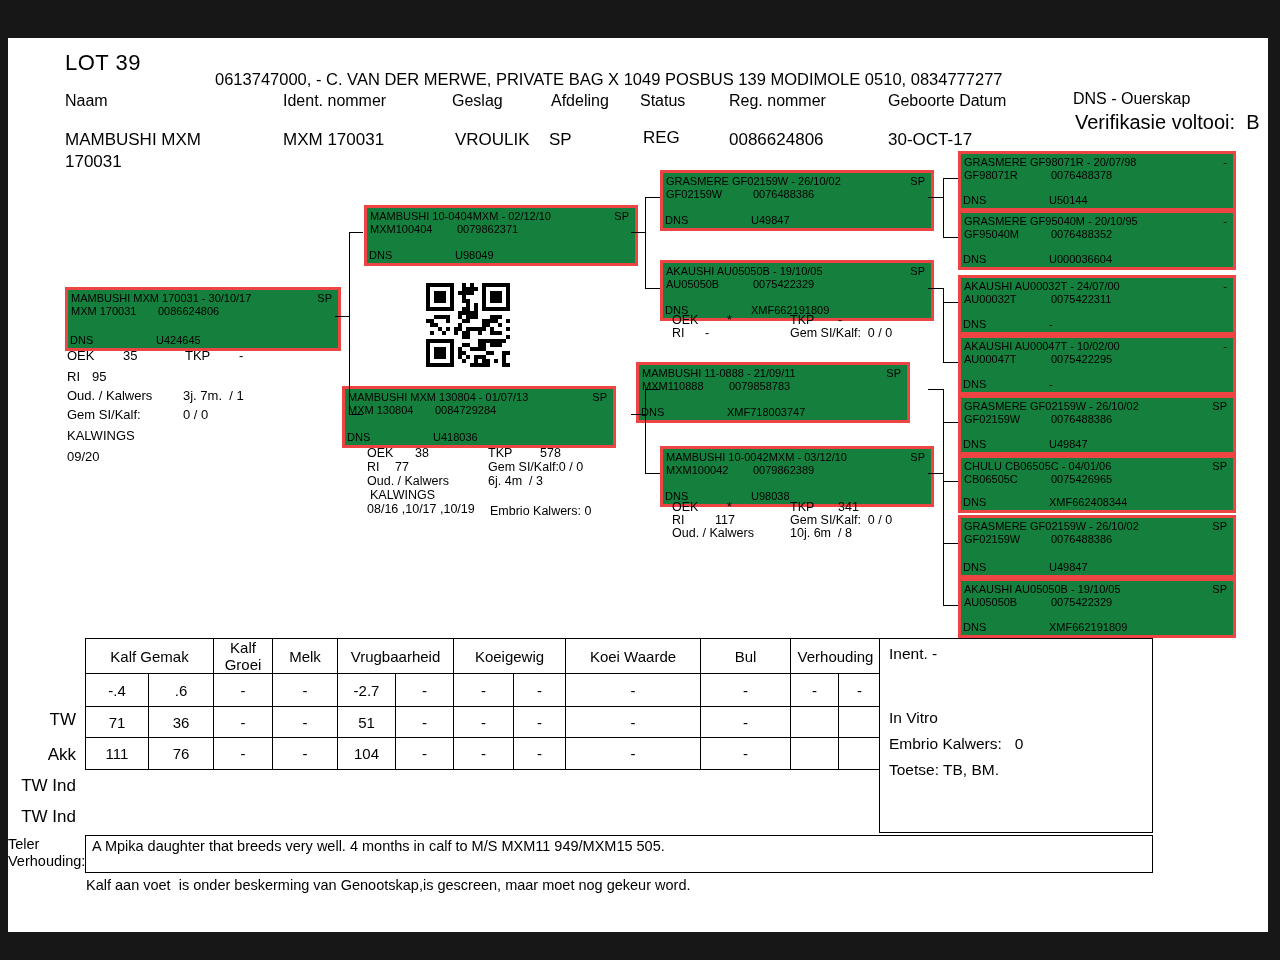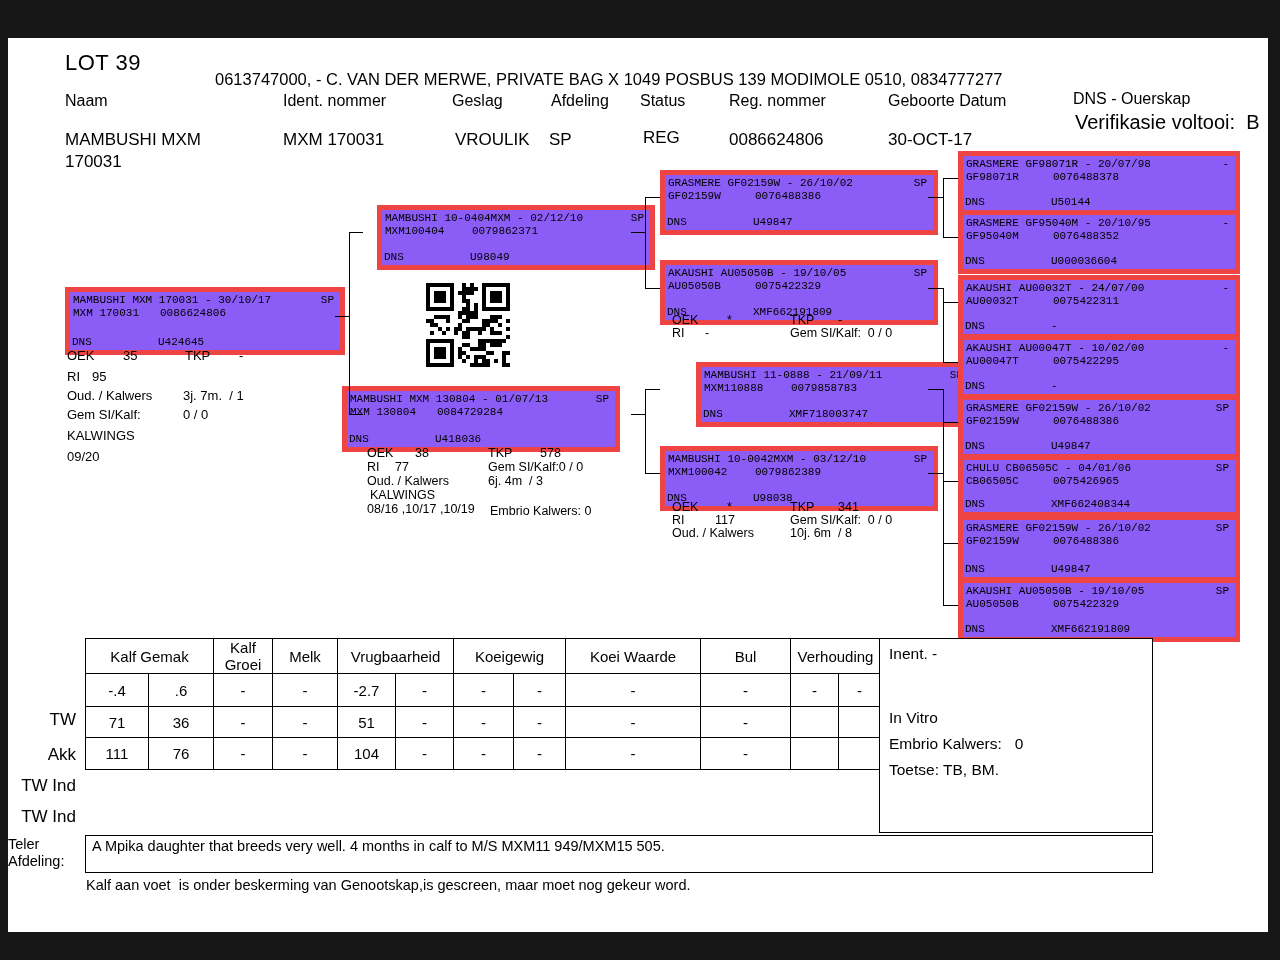--- a/index.html
+++ b/index.html
@@ -9,21 +9,21 @@
     font-family:"Liberation Sans","DejaVu Sans",sans-serif;
     -webkit-font-smoothing:antialiased;
   }
   .bar{position:absolute;background:#171717;z-index:9;}
   
   .lot{position:absolute;left:65px;top:50px;font-size:22px;letter-spacing:.5px;}
   .contact{position:absolute;left:215px;top:70px;font-size:16.5px;white-space:pre;}
   .hlabel{position:absolute;font-size:16px;white-space:pre;}
   .hvalue{position:absolute;font-size:17px;white-space:pre;}
   
-  .pbox{position:absolute;border:5px solid #ef4444;background:#8b5cf6;font-size:11px;line-height:12px;font-family:Liberation Mono, monospace;}
+  .pbox{position:absolute;border:3px solid #ef4444;background:#15803d;font-size:11px;line-height:12px;}
   .pbox .t{position:absolute;left:3px;top:2px;right:26px;white-space:nowrap;overflow:hidden;}
   .pbox .flag{position:absolute;right:6px;top:2px;}
   .pbox .id{position:absolute;left:3px;top:15px;white-space:pre;}
   .pbox .reg{position:absolute;left:90px;top:15px;white-space:pre;}
   .pbox .dnsl{position:absolute;left:2px;bottom:2px;}
   .pbox .dnsv{position:absolute;left:88px;bottom:2px;white-space:pre;}
   .hl{position:absolute;height:1px;background:#000;}
   .vl{position:absolute;width:1px;background:#000;}
   .stats{position:absolute;font-size:13px;}
   .stats .at{position:absolute;white-space:pre;}
@@ -75,21 +75,21 @@
 
 <div class="pbox" style="left:65px;top:287px;width:270px;height:58px">
   <span class="t">MAMBUSHI MXM 170031 - 30/10/17</span>
   <span class="flag">SP</span>
   <span class="id">MXM 170031</span>
   <span class="reg">0086624806</span>
   <span class="dnsl">DNS</span>
   <span class="dnsv">U424645</span>
 </div>
 
-<div class="pbox" style="left:377px;top:205px;width:268px;height:55px">
+<div class="pbox" style="left:364px;top:205px;width:268px;height:55px">
   <span class="t">MAMBUSHI 10-0404MXM - 02/12/10</span>
   <span class="flag">SP</span>
   <span class="id">MXM100404</span>
   <span class="reg">0079862371</span>
   <span class="dnsl">DNS</span>
   <span class="dnsv">U98049</span>
 </div>
 <div class="pbox" style="left:342px;top:386px;width:268px;height:56px">
   <span class="t">MAMBUSHI MXM 130804 - 01/07/13</span>
   <span class="flag">SP</span>
@@ -108,21 +108,21 @@
   <span class="dnsv">U49847</span>
 </div>
 <div class="pbox" style="left:660px;top:260px;width:268px;height:55px">
   <span class="t">AKAUSHI AU05050B - 19/10/05</span>
   <span class="flag">SP</span>
   <span class="id">AU05050B</span>
   <span class="reg">0075422329</span>
   <span class="dnsl">DNS</span>
   <span class="dnsv">XMF662191809</span>
 </div>
-<div class="pbox" style="left:696px;top:362px;width:268px;height:55px">
+<div class="pbox" style="left:636px;top:362px;width:268px;height:55px">
   <span class="t">MAMBUSHI 11-0888 - 21/09/11</span>
   <span class="flag">SP</span>
   <span class="id">MXM110888</span>
   <span class="reg">0079858783</span>
   <span class="dnsl">DNS</span>
   <span class="dnsv">XMF718003747</span>
 </div>
 <div class="pbox" style="left:660px;top:446px;width:268px;height:55px">
   <span class="t">MAMBUSHI 10-0042MXM - 03/12/10</span>
   <span class="flag">SP</span>
@@ -576,17 +576,17 @@
   </table>
 
 <div class="inentbox">
   <span class="at" style="left:9px;top:6px">Inent. -</span>
   <span class="at" style="left:9px;top:70px">In Vitro</span>
   <span class="at" style="left:9px;top:96px">Embrio Kalwers:   0</span>
   <span class="at" style="left:9px;top:122px">Toetse: TB, BM.</span>
 </div>
 
 <div class="telerlabel" style="left:8px;top:836px">Teler</div>
-<div class="telerlabel" style="left:8px;top:853px">Afdeling:</div>
+<div class="telerlabel" style="left:8px;top:853px">Verhouding:</div>
 <div class="commentbox">
   <div class="txt">A Mpika daughter that breeds very well. 4 months in calf to M/S MXM11 949/MXM15 505.</div>
 </div>
 <div class="footnote">Kalf aan voet  is onder beskerming van Genootskap,is gescreen, maar moet nog gekeur word.</div>
 
 </body></html>

